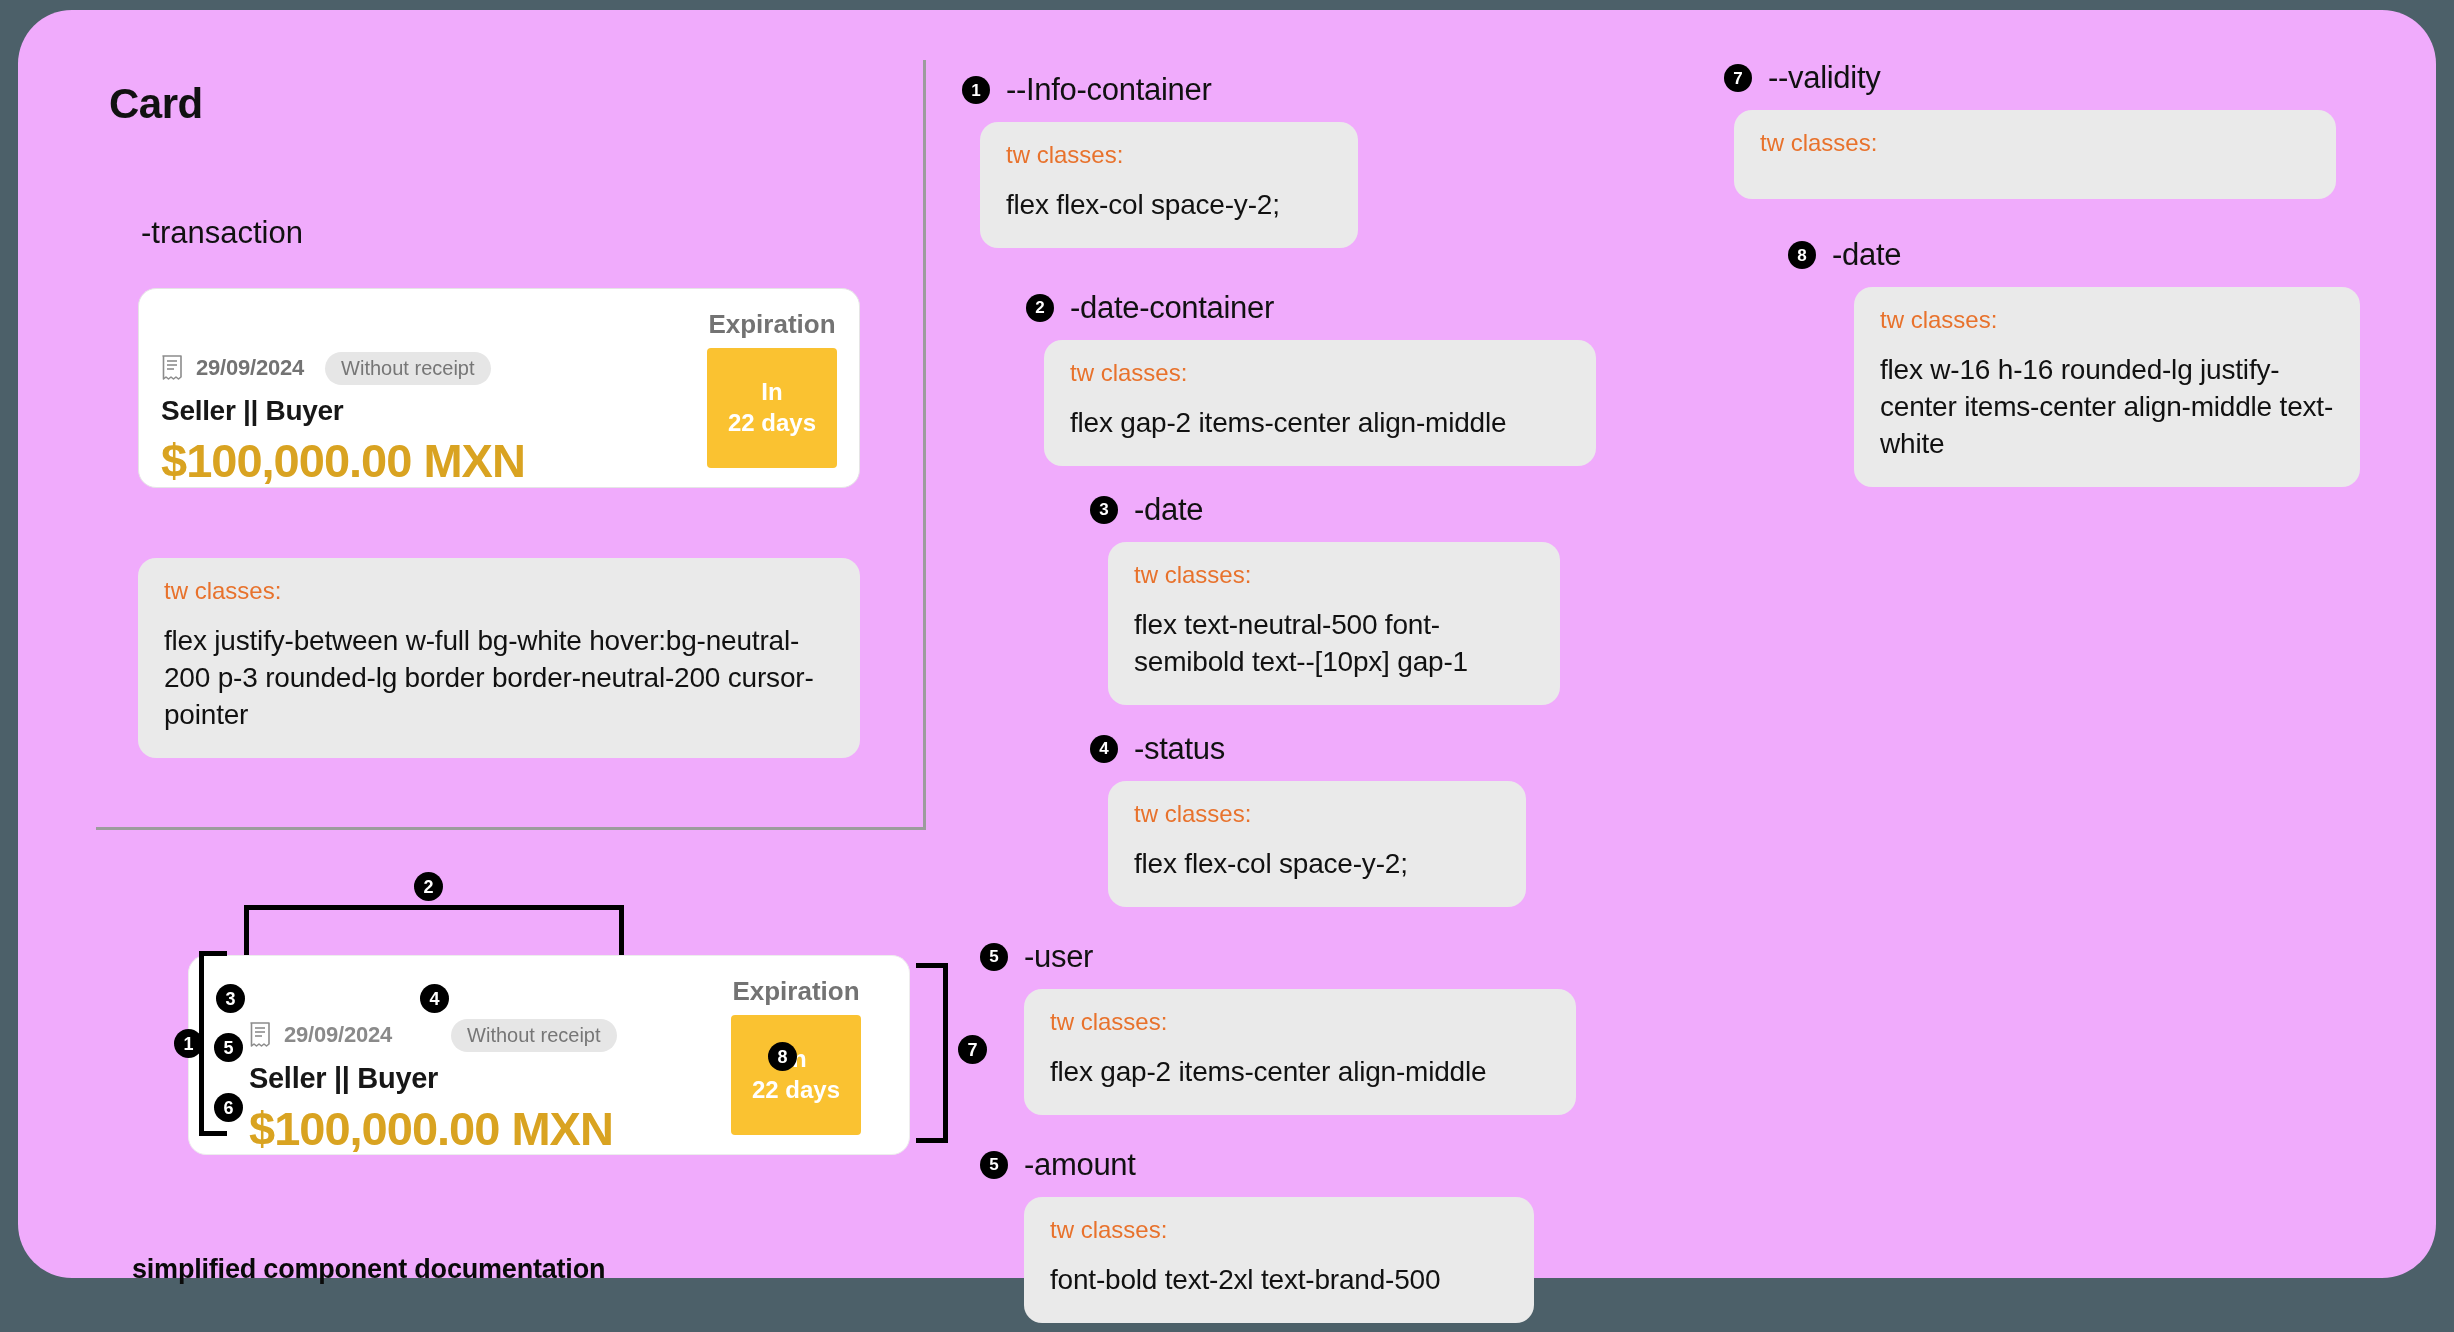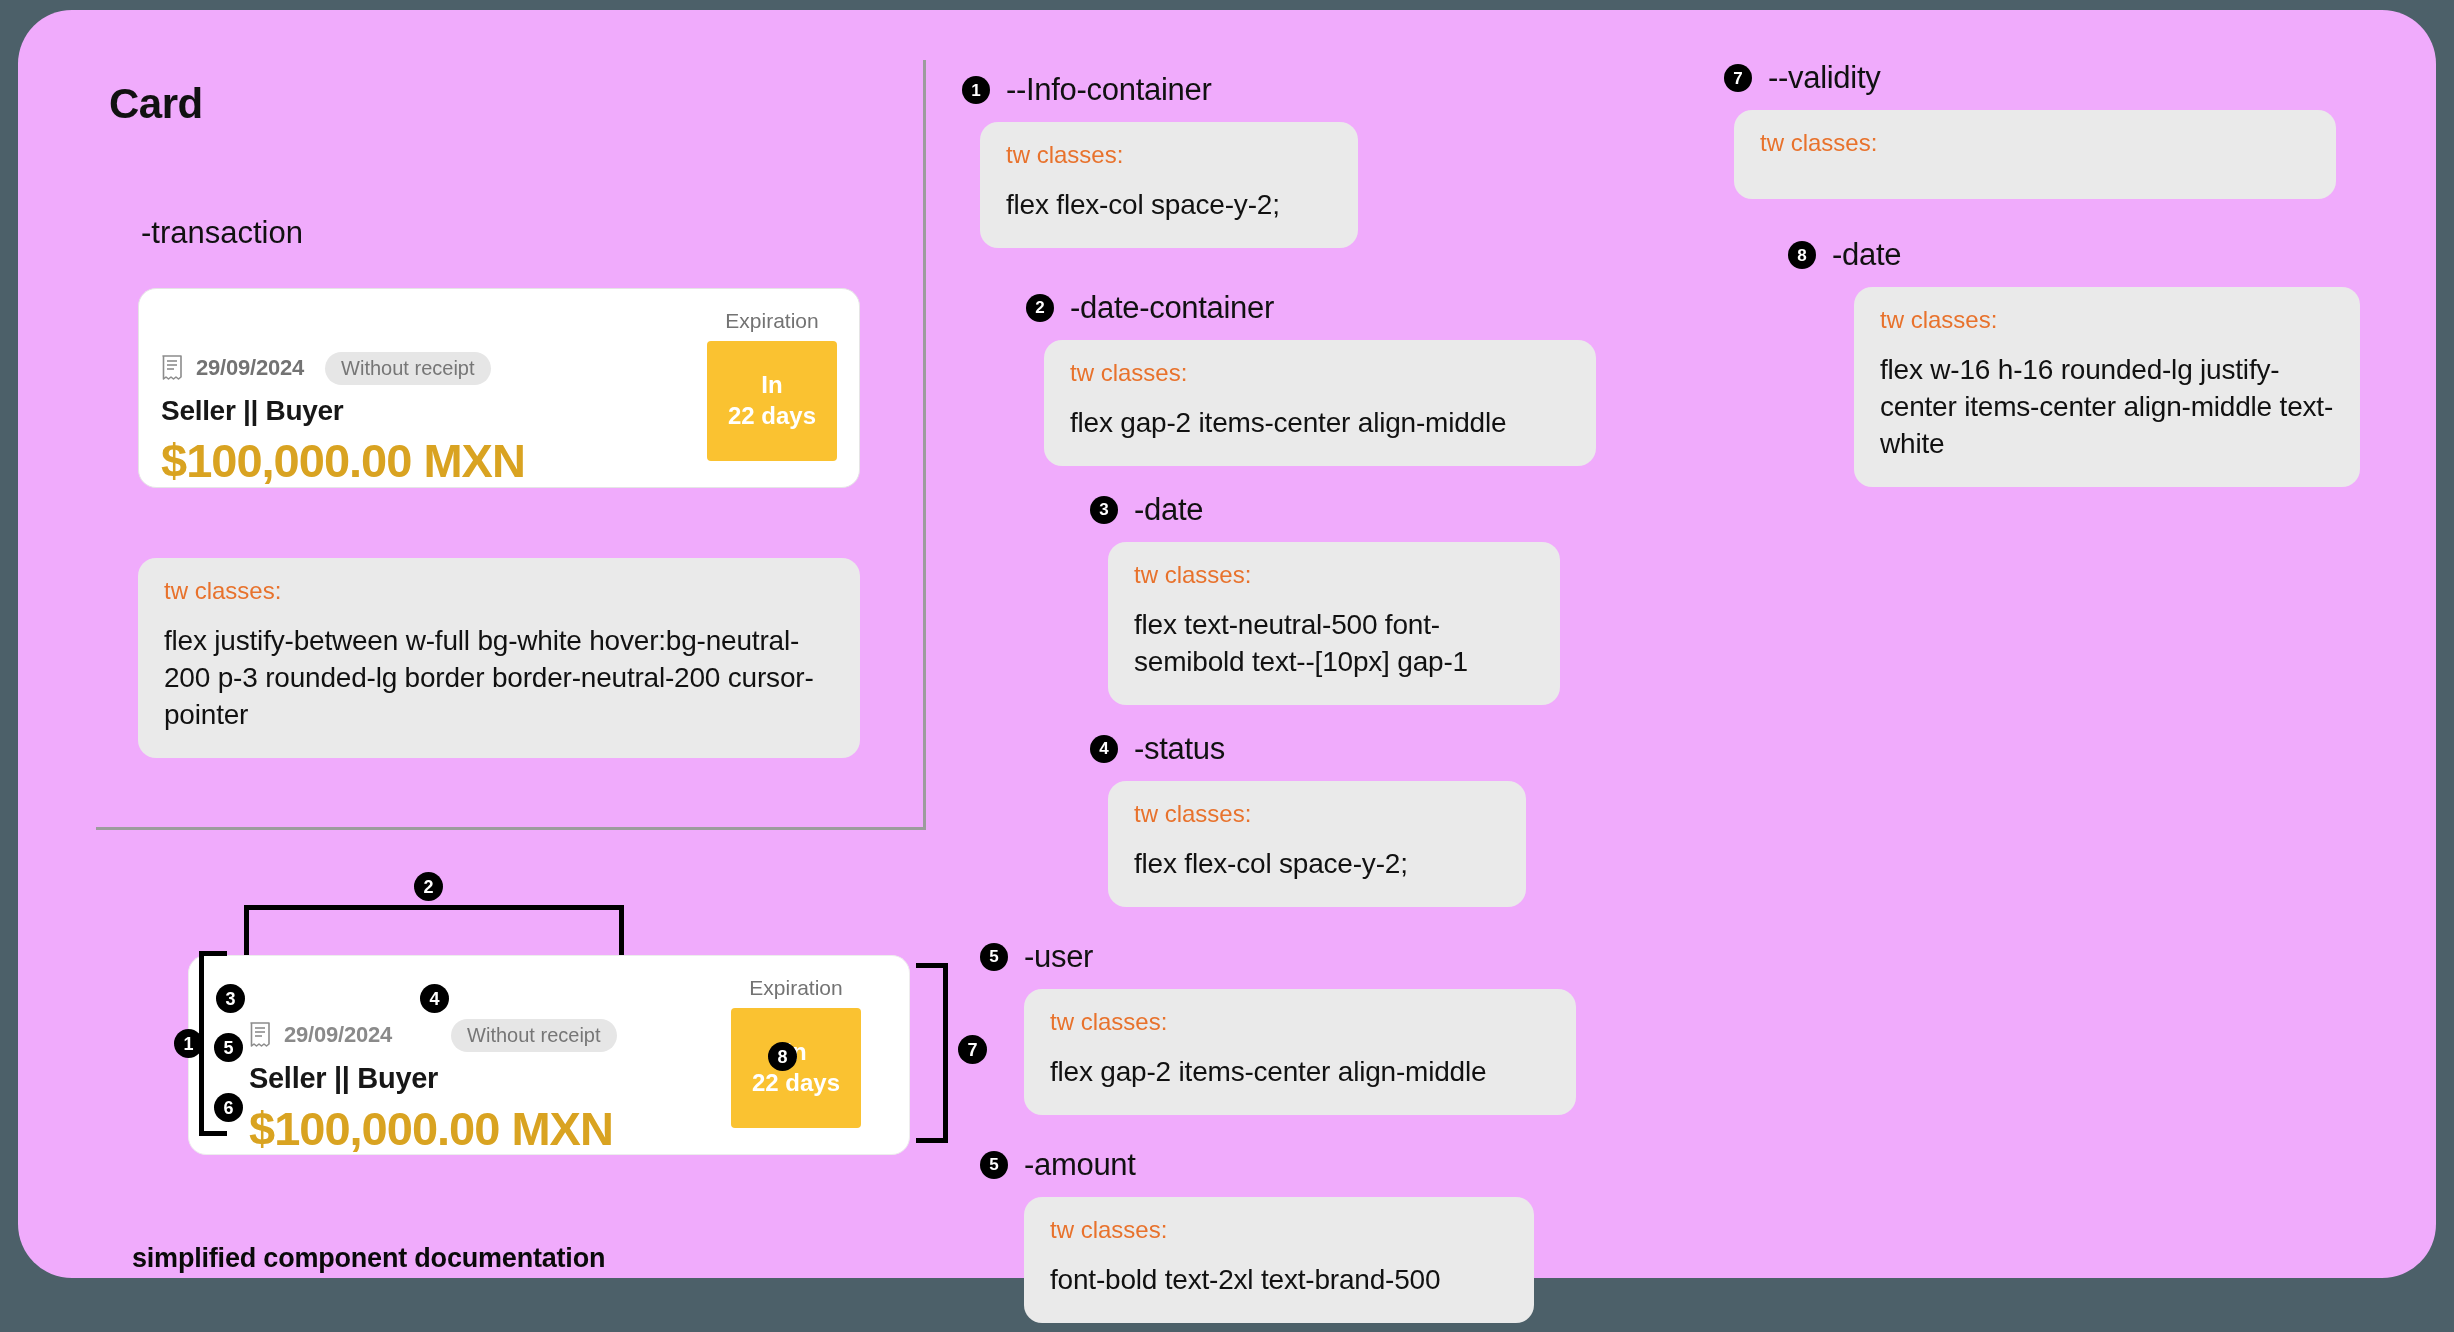--- a/index.html
+++ b/index.html
@@ -122,22 +122,22 @@
     right: 22px;
     top: 20px;
     width: 130px;
     display: flex;
     flex-direction: column;
     gap: 8px;
     text-align: center;
   }
 
   .validity-label {
-    font-size: 21px;
-    font-weight: 400;
+    font-size: 26px;
+    font-weight: 700;
     color: #737373;
   }
 
   .validity-badge {
     width: 130px;
     height: 120px;
     background: #fac231;
     border-radius: 4px;
     display: flex;
     flex-direction: column;
@@ -232,21 +232,21 @@
     left: 820px; top: 73px;
     width: 32px; height: 180px;
     border-right: 5px solid #000;
     border-top: 5px solid #000;
     border-bottom: 5px solid #000;
   }
 
   .doc-caption {
     position: absolute;
     left: 36px;
-    top: 353px;
+    top: 364px;
     font-size: 27px;
     font-weight: 700;
     color: #0a0a0a;
     letter-spacing: -0.2px;
   }
 
   
   .ann-col { position: absolute; }
   .col-mid  { left: 944px;  top: 62px;  width: 700px; }
   .col-right{ left: 1706px; top: 50px;  width: 660px; }

